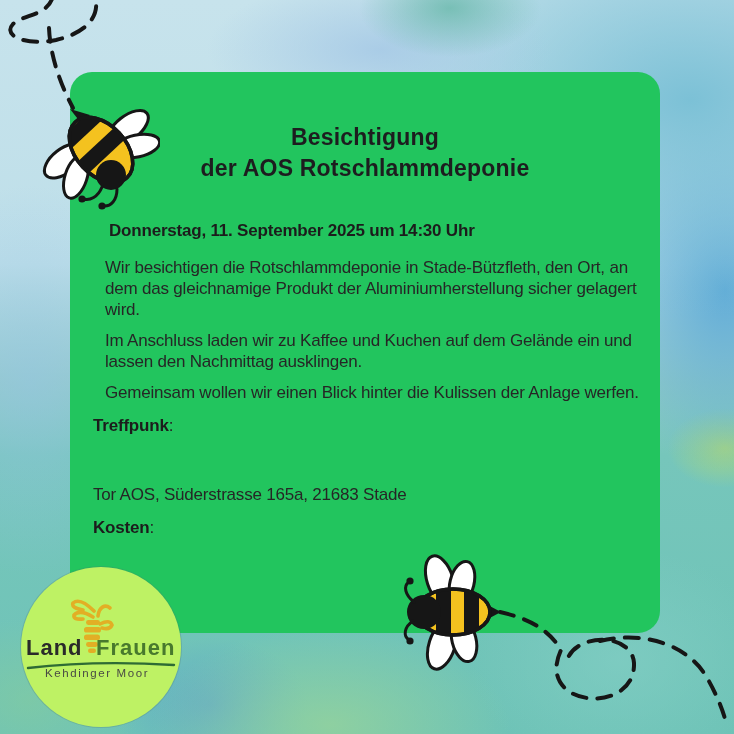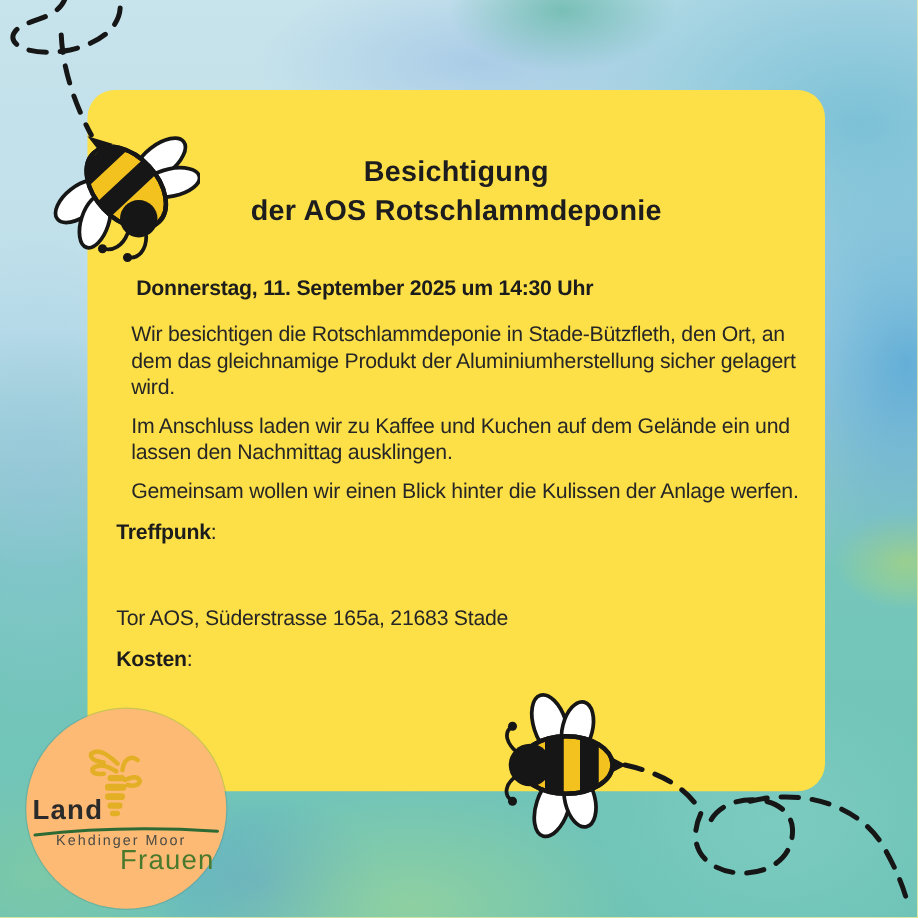--- a/index.html
+++ b/index.html
@@ -17,47 +17,47 @@
       radial-gradient(80px 55px at 725px 448px,  rgba(170,214,125,.85), rgba(170,214,125,0) 72%),
       radial-gradient(240px 130px at 330px 725px,rgba(150,211,155,.80), rgba(150,211,155,0) 75%),
       radial-gradient(130px 90px at 210px 705px, rgba(92,158,206,.60),  rgba(92,158,206,0) 75%),
       radial-gradient(150px 110px at 30px 700px, rgba(135,205,155,.55), rgba(135,205,155,0) 75%),
       radial-gradient(200px 150px at 620px 660px,rgba(130,206,196,.70), rgba(130,206,196,0) 75%),
       linear-gradient(180deg,#c7e3ec 0%,#bedfe9 36%,#93ccc8 52%,#76c6bb 62%,#6ec3b7 100%);
   }
 
   
   .card{position:absolute;left:70px;top:72px;width:590px;height:561px;
-    background:#fde047;border-radius:22px;z-index:2;}
+    background:#22c55e;border-radius:22px;z-index:2;}
   .title{position:absolute;top:50px;left:0;right:0;margin:0;text-align:center;
     font-size:23px;line-height:31px;font-weight:bold;color:#1d1d1f;
     white-space:pre-line;letter-spacing:.2px;}
   .body{position:absolute;left:23px;top:132px;width:560px;
     font-size:17px;line-height:21px;color:#262626;letter-spacing:-.2px;}
   .date{margin:16px;font-weight:bold;color:#1c1c1c;}
   .para{margin:10px 12px 0;white-space:pre-line;}
   .section{margin:12px 0 0;}
   .lbl{display:block;}
   .lbl strong{font-weight:bold;color:#1c1c1c;}
   .val{display:block;white-space:pre-line;margin-top:48px;}
 
   
   .trails{position:absolute;inset:0;z-index:3;pointer-events:none;}
   .bee{position:absolute;z-index:4;}
   .bee-top{left:38px;top:101px;width:122px;height:112px;}
   .bee-bottom{left:398px;top:552px;width:110px;height:120px;}
 
   
   .logo{position:absolute;left:21px;top:567px;width:160px;height:160px;
-    background:#fdba74;border-radius:50%;z-index:5;
+    background:#bef264;border-radius:50%;z-index:5;
     box-shadow:0 0 0 1px rgba(80,125,115,.28);}
   .logo-land{position:absolute;left:5px;top:68px;font-size:22px;font-weight:bold;
     color:#2a2a2a;letter-spacing:1px;}
-  .logo-frauen{position:absolute;left:75px;top:68px;font-size:22px;font-weight:normal;
-    color:#48792d;letter-spacing:1px;margin-top:40px;}
+  .logo-frauen{position:absolute;left:75px;top:68px;font-size:22px;font-weight:bold;
+    color:#48792d;letter-spacing:1px;}
   .logo-bee{position:absolute;left:49px;top:28px;width:44px;height:62px;}
   .logo-swoosh{position:absolute;left:5px;top:92px;width:150px;height:12px;}
   .logo-sub{position:absolute;left:0;right:8px;top:100px;text-align:center;
     font-size:11.5px;color:#4a4a44;letter-spacing:1.6px;}
 </style>
 </head>
 <body>
 
 <div class="stage">
 

